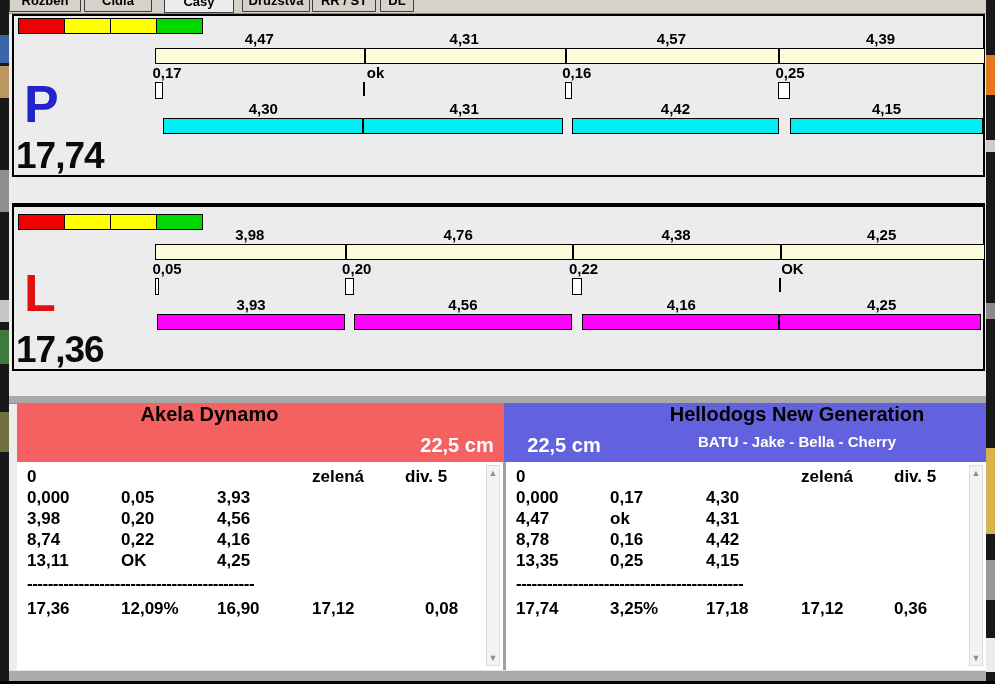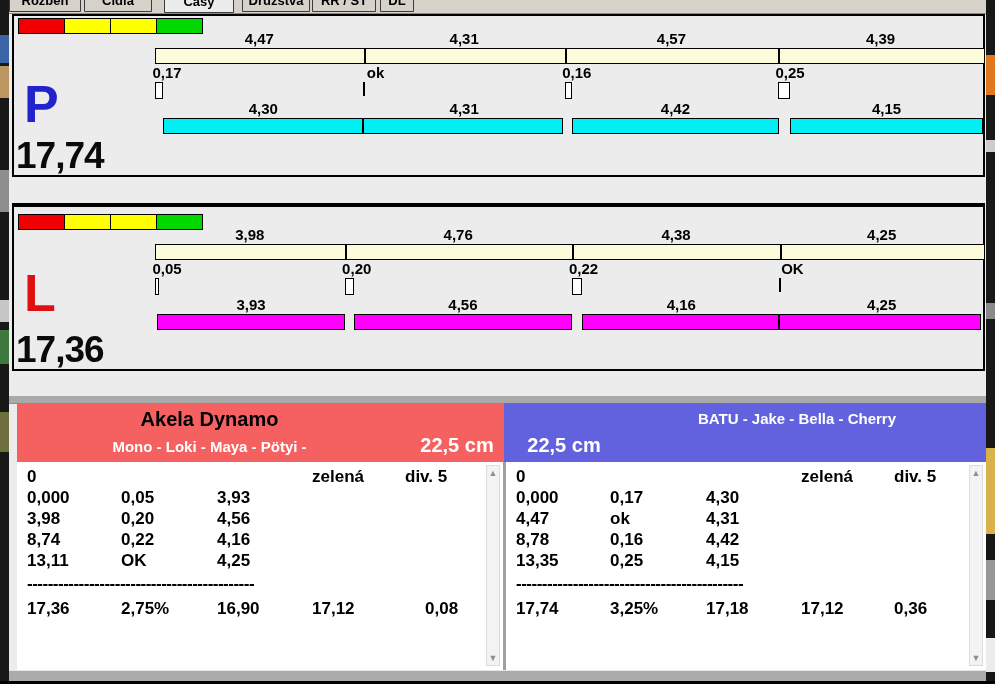--- a/index.html
+++ b/index.html
@@ -38,21 +38,21 @@
   .tick{position:absolute;top:0;bottom:0;width:2px;background:#000;}
   .fault-box{position:absolute;height:15px;background:#FFF;border:1px solid #000;}
   .ok-line{position:absolute;width:2px;height:14px;background:#000;}
   .run-seg{position:absolute;height:16px;border:1px solid #000;box-sizing:border-box;}
 
   
   .teams-topbar{position:absolute;left:0;top:396px;width:977px;height:7px;background:#A9A9A9;
                 border-bottom:1px solid #8F8F8F;}
   .team-header{position:absolute;top:403px;height:59px;}
   .name-block{position:absolute;top:403px;height:56px;text-align:center;}
-  .team-name{margin-top:5px;font-size:20px;font-weight:bold;color:#000;}
+  .team-name{font-size:20px;font-weight:bold;color:#000;}
   .team-dogs{margin-top:7px;font-size:15px;font-weight:bold;color:#FFF;}
   .datetime-box{position:absolute;left:393px;top:399px;width:206px;height:33px;background:#FFF;
                 font-size:21px;color:#000;text-align:center;line-height:33px;z-index:3;}
   .cm-label{position:absolute;top:432px;width:100px;height:27px;font-size:20px;font-weight:bold;
             color:#FFF;text-align:center;line-height:27px;z-index:3;}
   .team-table{position:absolute;top:462px;height:208px;background:#FFF;overflow:hidden;}
   .cell{position:absolute;font-size:17px;font-weight:bold;color:#000;white-space:nowrap;}
   .dashrow{position:absolute;font-size:17px;font-weight:bold;color:#000;letter-spacing:-0.5px;
            white-space:nowrap;}
   .tables-divider{position:absolute;left:494px;top:462px;width:3px;height:208px;background:#A0A0A0;}
@@ -164,52 +164,52 @@
         <div class="split-label" style="left: 667.259px; top: 89px;">4,16</div>
         <div class="run-seg" style="left: 766.409px; top: 107px; width: 202.591px; background: rgb(255, 0, 255); border-left-width: 2px; margin-left: -2px;"></div>
         <div class="split-label" style="left: 867.705px; top: 89px;">4,25</div>
       </div>
 
     <div class="teams-topbar"></div>
     <div id="teams-layer">
         <div class="team-header" style="left: 8px; width: 487px; background: rgb(245, 97, 97);"></div>
         <div class="name-block" style="left: 8px; width: 385px; z-index: 3;">
           <div class="team-name">Akela Dynamo</div>
-          <div class="team-dogs">Mono - Loki - Maya - Pötyi -</div>
         </div>
         <div class="cm-label" style="left: 398px;">22,5 cm</div>
         <div class="team-table" style="left: 8px; width: 486px;">
           <div class="cell" style="left: 10px; top: 5px;">0</div>
           <div class="cell" style="left: 295px; top: 5px;">zelená</div>
           <div class="cell" style="left: 388px; top: 5px;">div. 5</div>
           <div class="cell" style="left: 10px; top: 26px;">0,000</div>
           <div class="cell" style="left: 104px; top: 26px;">0,05</div>
           <div class="cell" style="left: 200px; top: 26px;">3,93</div>
           <div class="cell" style="left: 10px; top: 47px;">3,98</div>
           <div class="cell" style="left: 104px; top: 47px;">0,20</div>
           <div class="cell" style="left: 200px; top: 47px;">4,56</div>
           <div class="cell" style="left: 10px; top: 68px;">8,74</div>
           <div class="cell" style="left: 104px; top: 68px;">0,22</div>
           <div class="cell" style="left: 200px; top: 68px;">4,16</div>
           <div class="cell" style="left: 10px; top: 89px;">13,11</div>
           <div class="cell" style="left: 104px; top: 89px;">OK</div>
           <div class="cell" style="left: 200px; top: 89px;">4,25</div>
           <div class="dashrow" style="left: 10px; top: 112px;">--------------------------------------------</div>
           <div class="cell" style="left: 10px; top: 137px;">17,36</div>
-          <div class="cell" style="left: 104px; top: 137px;">2,75%</div>
+          <div class="cell" style="left: 104px; top: 137px;">12,09%</div>
           <div class="cell" style="left: 200px; top: 137px;">16,90</div>
           <div class="cell" style="left: 295px; top: 137px;">17,12</div>
           <div class="cell" style="left: 408px; top: 137px;">0,08</div>
           <div class="vscroll">
             <div class="scroll-arrow up">▲</div>
             <div class="scroll-arrow down">▼</div>
           </div>
         </div>
         <div class="team-header" style="left: 495px; width: 482px; background: rgb(98, 98, 222);"></div>
         <div class="name-block" style="left: 599px; width: 378px; z-index: 3;">
+          <div class="team-name">Hellodogs New Generation</div>
           <div class="team-dogs">BATU - Jake - Bella - Cherry</div>
         </div>
         <div class="cm-label" style="left: 505px;">22,5 cm</div>
         <div class="team-table" style="left: 497px; width: 480px;">
           <div class="cell" style="left: 10px; top: 5px;">0</div>
           <div class="cell" style="left: 295px; top: 5px;">zelená</div>
           <div class="cell" style="left: 388px; top: 5px;">div. 5</div>
           <div class="cell" style="left: 10px; top: 26px;">0,000</div>
           <div class="cell" style="left: 104px; top: 26px;">0,17</div>
           <div class="cell" style="left: 200px; top: 26px;">4,30</div>

